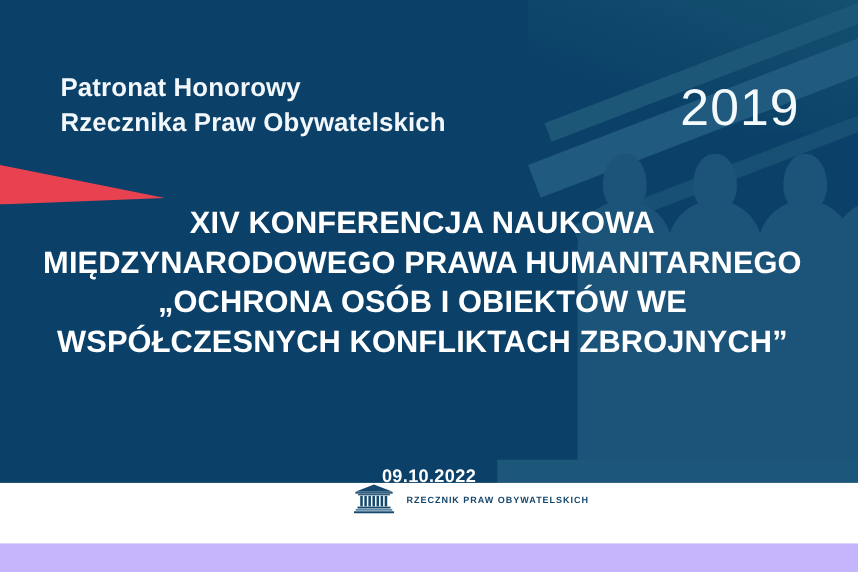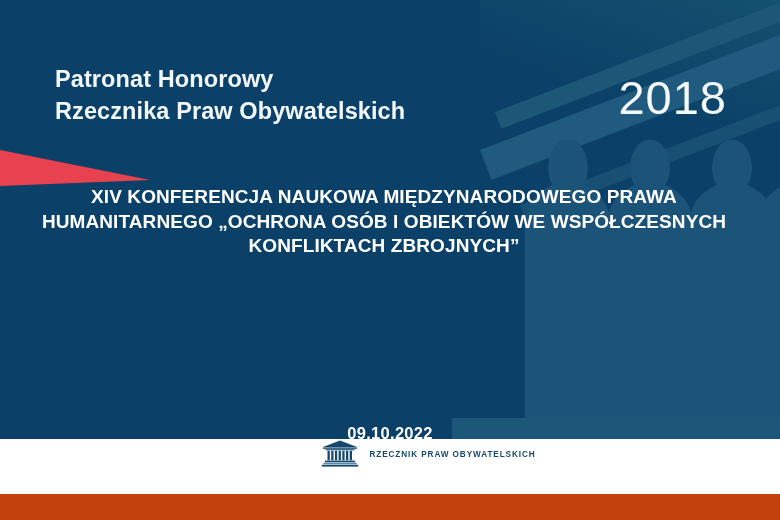--- a/index.html
+++ b/index.html
@@ -6,21 +6,21 @@
   body{
     width:780px;height:520px;
     font-family:"Liberation Sans", sans-serif;
     background:#ffffff;
     overflow:hidden;
   }
   .poster{
     position:relative;
     width:780px;height:520px;
     overflow:hidden;
-    background:#c2410c;
+    background:#c4b5fd;
   }
   
   .canvas{
     position:absolute;left:0;top:0;width:780px;height:465px;
     background:#0b4168;
     overflow:hidden;
   }
   
   .stripe{
     position:absolute;
@@ -91,21 +91,21 @@
     color:#f4f9fc;
     font-size:47px;
     font-weight:300;
     letter-spacing:1px;
     line-height:1;
   }
   .title{
     position:absolute;left:0;top:185px;width:768px;
     text-align:center;
     color:#ffffff;
-    font-size:19px;
+    font-size:28px;
     font-weight:bold;
     line-height:1.29;
     letter-spacing:0.1px;
     padding:0 36px;
     box-sizing:border-box;
     white-space:pre-line;
   }
   .date{
     position:absolute;left:0;top:424px;width:780px;
     text-align:center;
@@ -170,21 +170,21 @@
 
     <svg class="red-tri" viewBox="0 0 150 36" preserveAspectRatio="none">
       <polygon points="0,0 150,30 0,36" fill="#e8414f"></polygon>
     </svg>
 
     <div class="date-band"></div>
 
     <div class="patron">Patronat Honorowy
 Rzecznika Praw Obywatelskich</div>
 
-    <div class="year">2018</div>
+    <div class="year">2019</div>
 
     <div class="title">XIV KONFERENCJA NAUKOWA MIĘDZYNARODOWEGO PRAWA HUMANITARNEGO „OCHRONA OSÓB I OBIEKTÓW WE WSPÓŁCZESNYCH KONFLIKTACH ZBROJNYCH”</div>
 
     <div class="date">09.10.2022</div>
   </div>
 
   <div class="hairline"></div>
 
   <div class="footer">
     <div class="logo">

